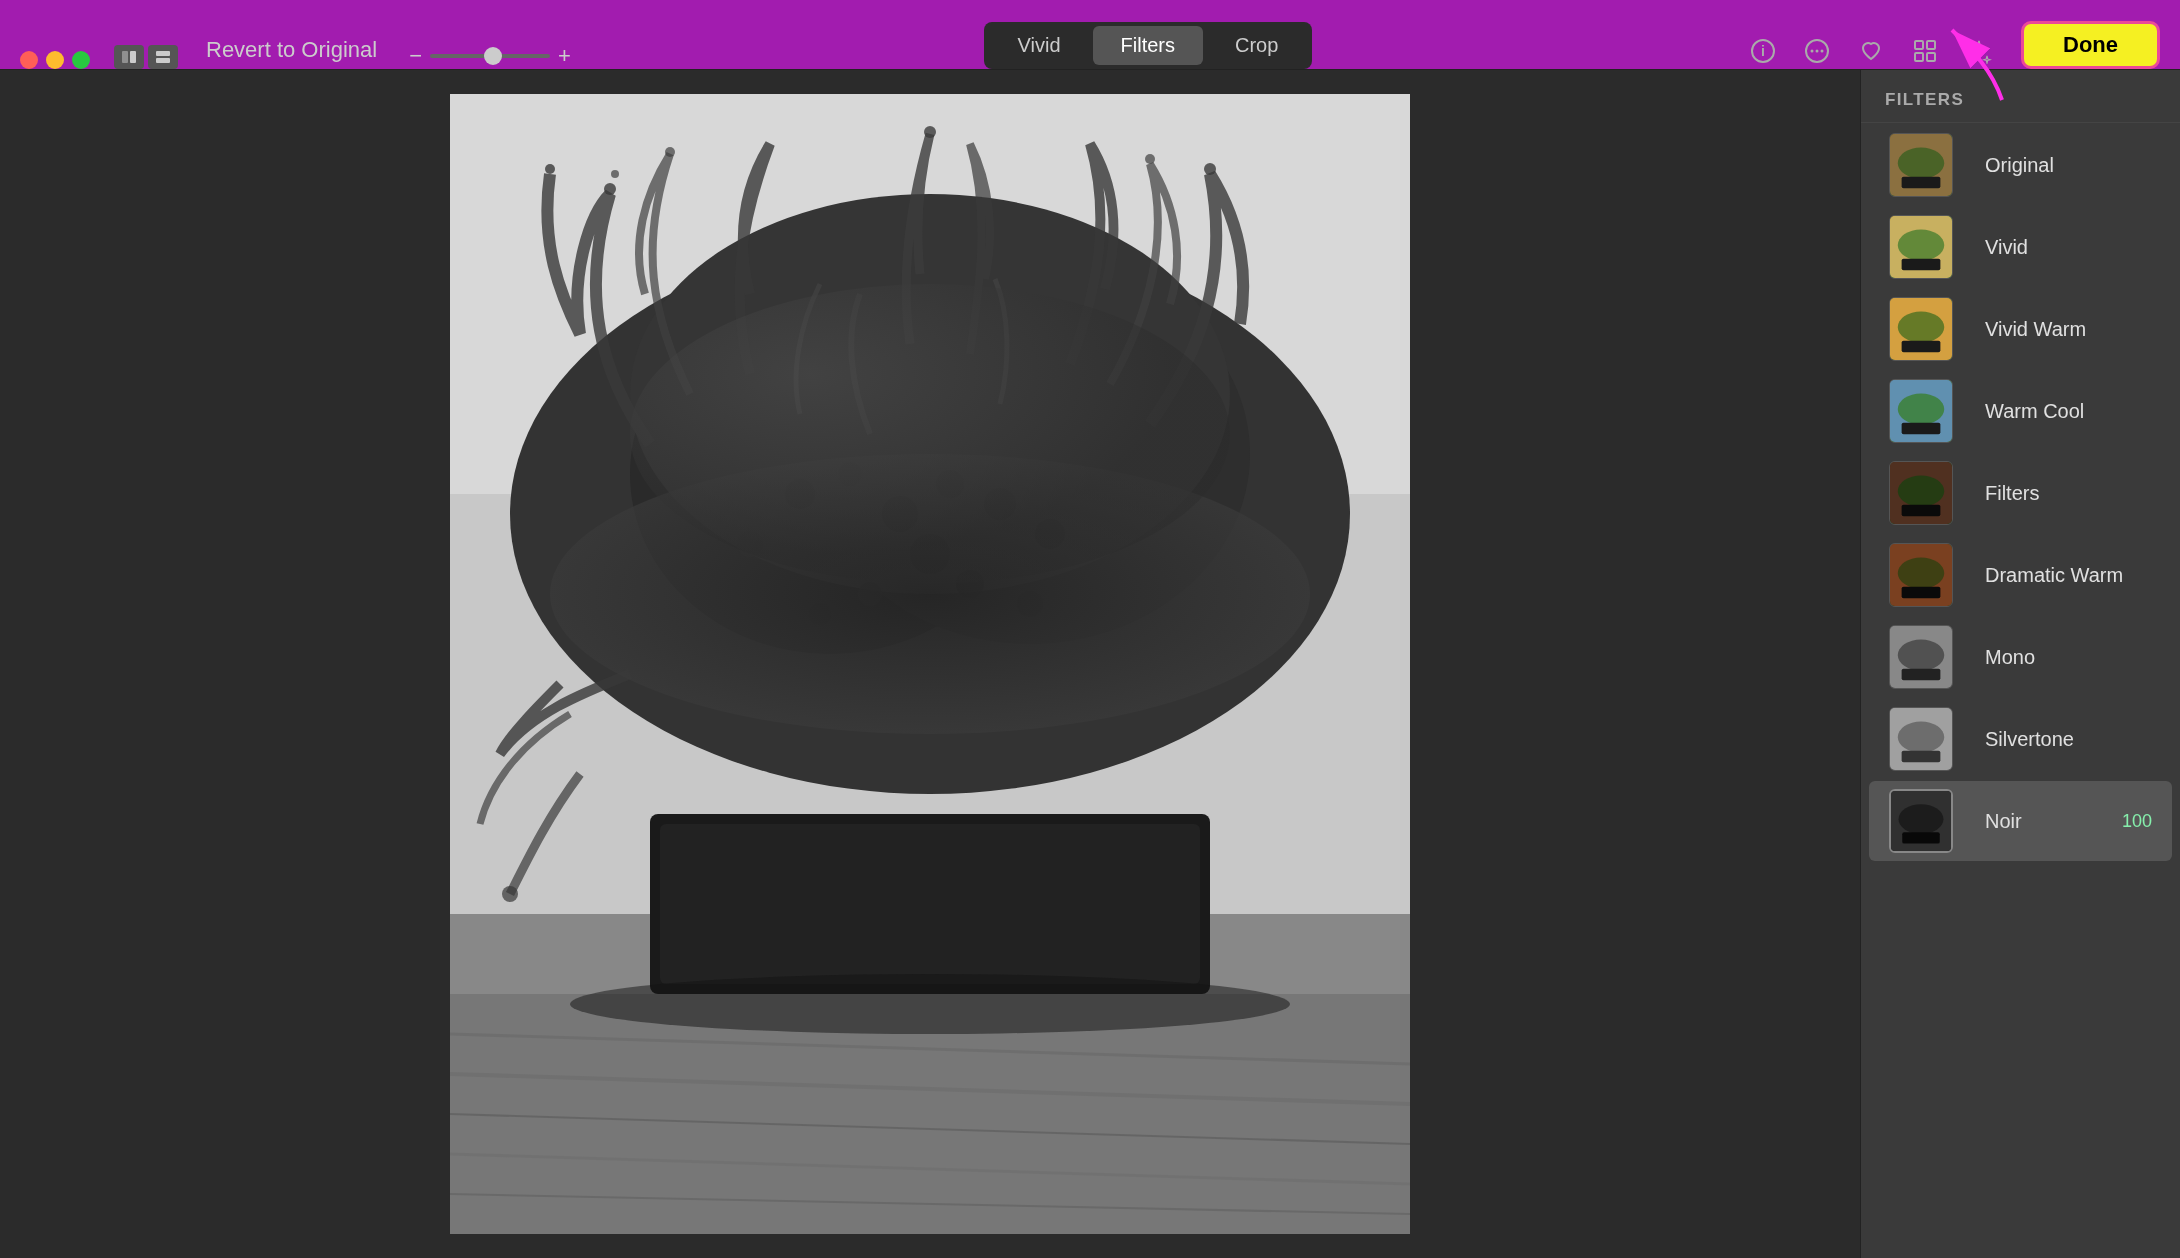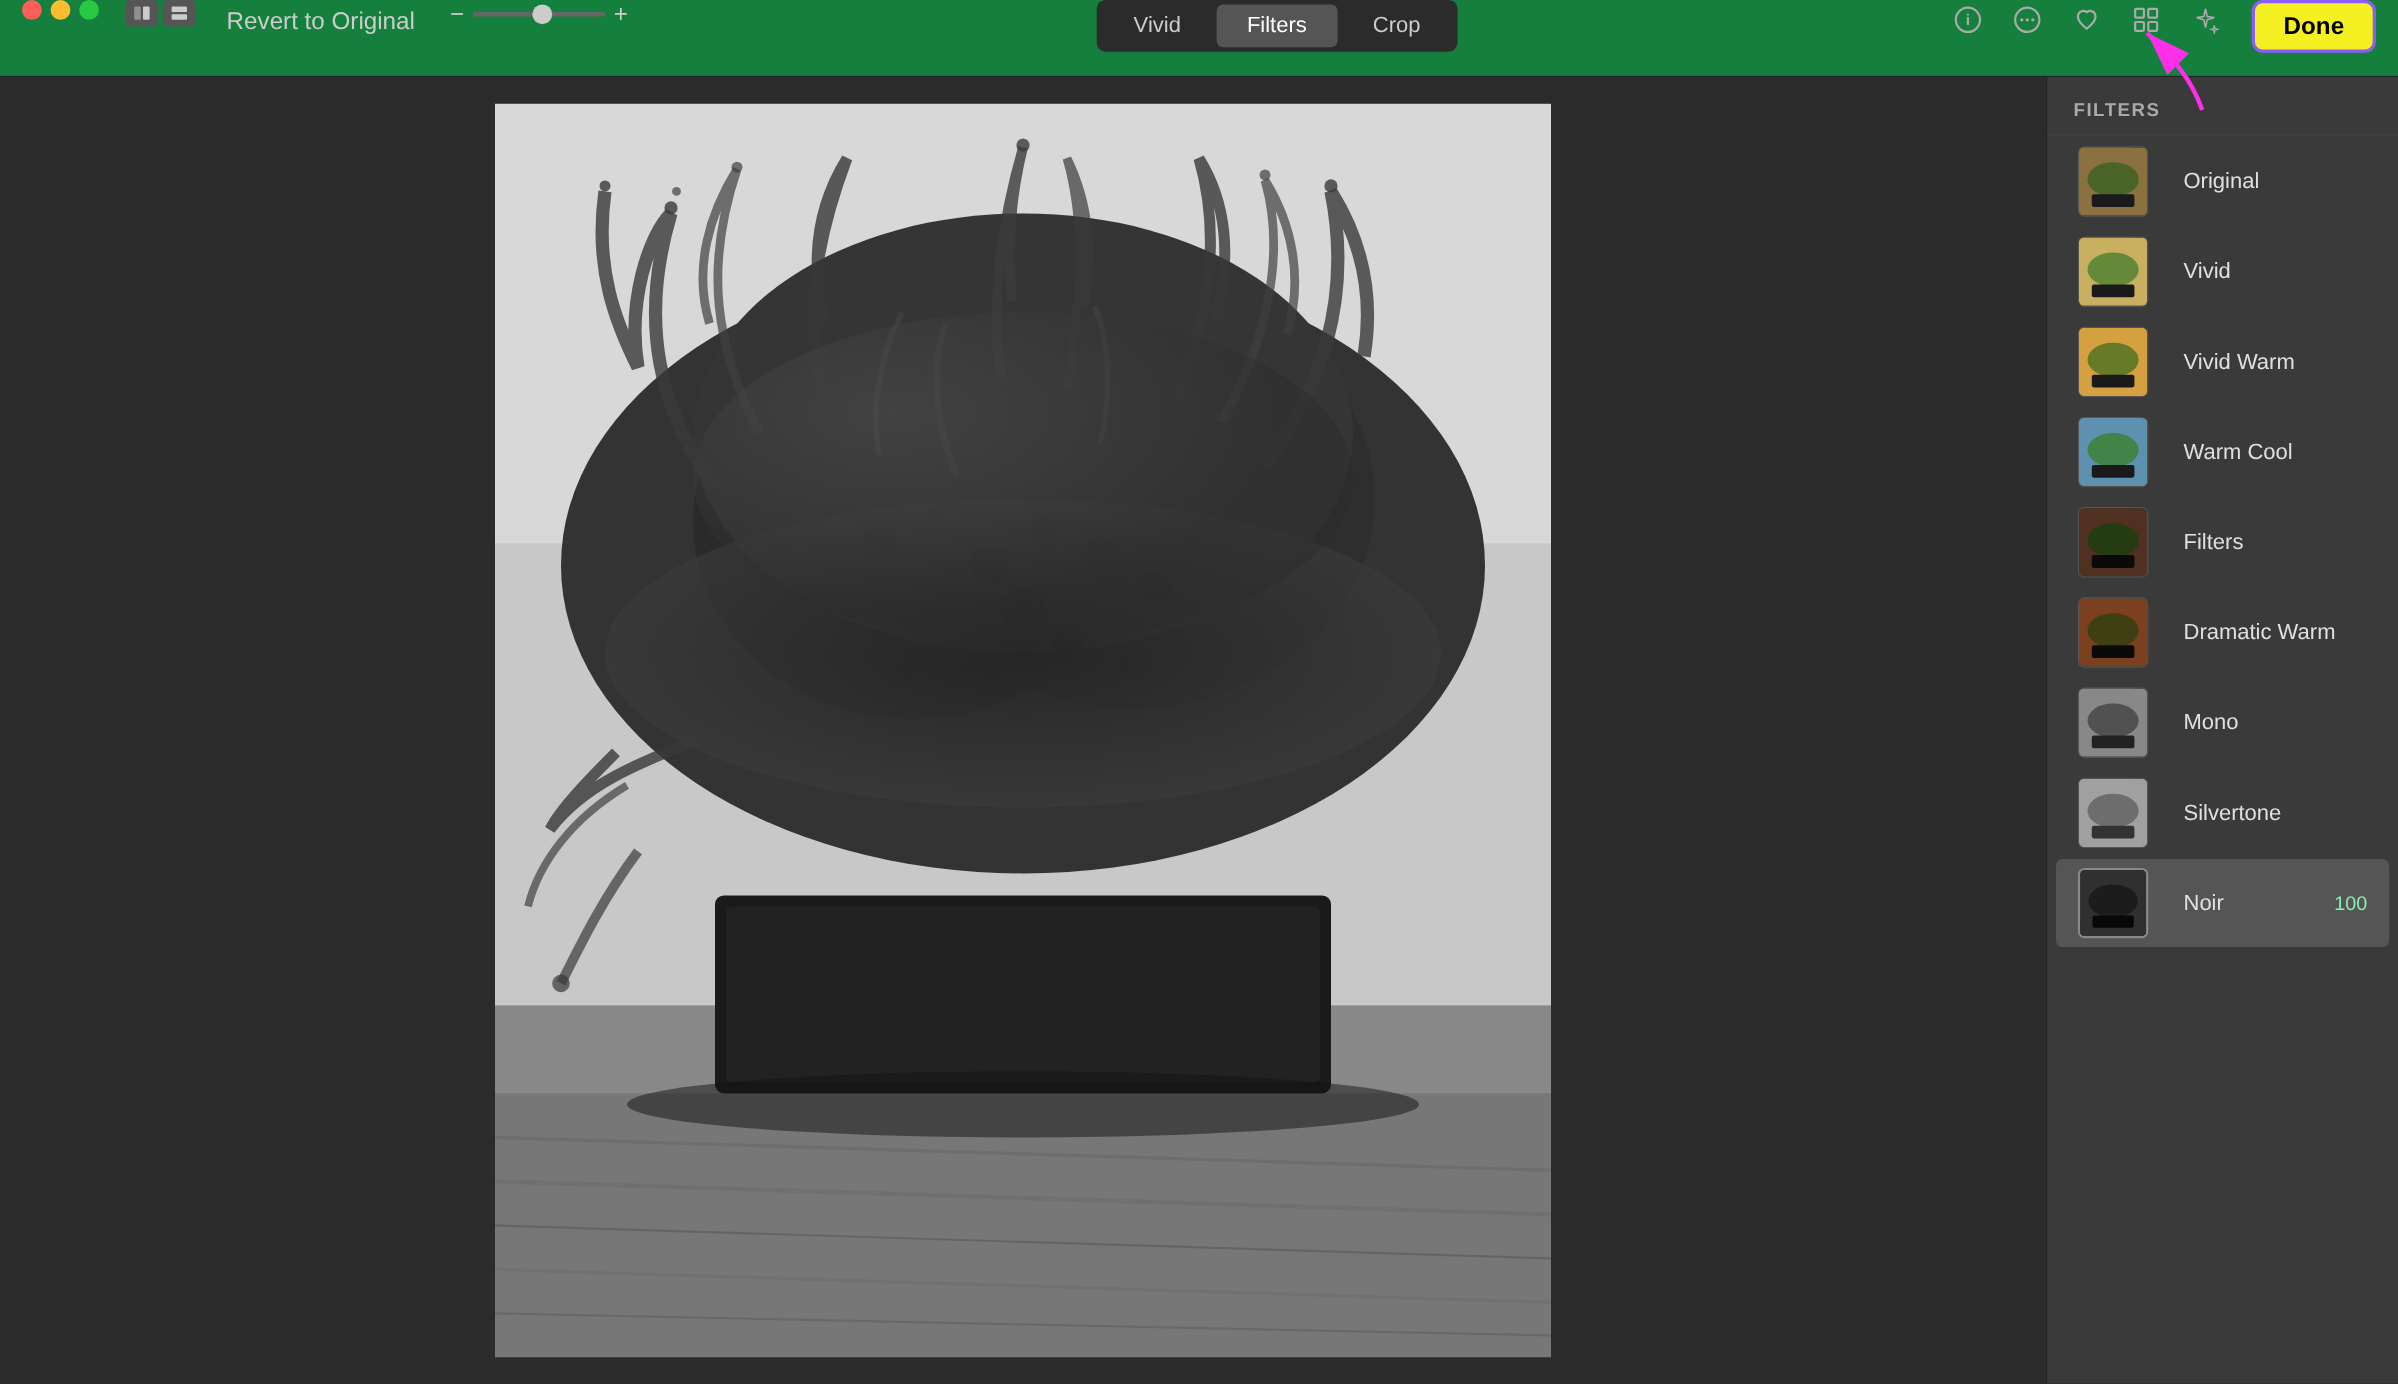--- a/index.html
+++ b/index.html
@@ -9,23 +9,23 @@
       background: #2b2b2b;
       font-family: -apple-system, BlinkMacSystemFont, 'Helvetica Neue', sans-serif;
       overflow: hidden;
       display: flex;
       flex-direction: column;
     }
 
     
     .titlebar {
       height: 70px;
-      background: #15803d;
-      display: flex;
-      align-items: flex-start;
+      background: #a21caf;
+      display: flex;
+      align-items: flex-end;
       padding: 0 20px;
       gap: 16px;
       flex-shrink: 0;
       border-bottom: 1px solid #222;
     }
 
     .traffic-lights {
       display: flex;
       gap: 8px;
       align-items: center;
@@ -134,25 +134,25 @@
       justify-content: center;
       cursor: pointer;
       color: #ccc;
       font-size: 22px;
       border-radius: 50%;
     }
 
     .done-btn {
       background: #f5f022;
       color: #000;
-      border: 3px solid #8b5cf6;
+      border: 3px solid #ec4899;
       border-radius: 10px;
       font-size: 22px;
       font-weight: 600;
-      padding: 8px 26px;
+      padding: 8px 39px;
       cursor: pointer;
       margin-left: 8px;
     }
 
     
     .main-content {
       display: flex;
       flex: 1;
       overflow: hidden;
     }

